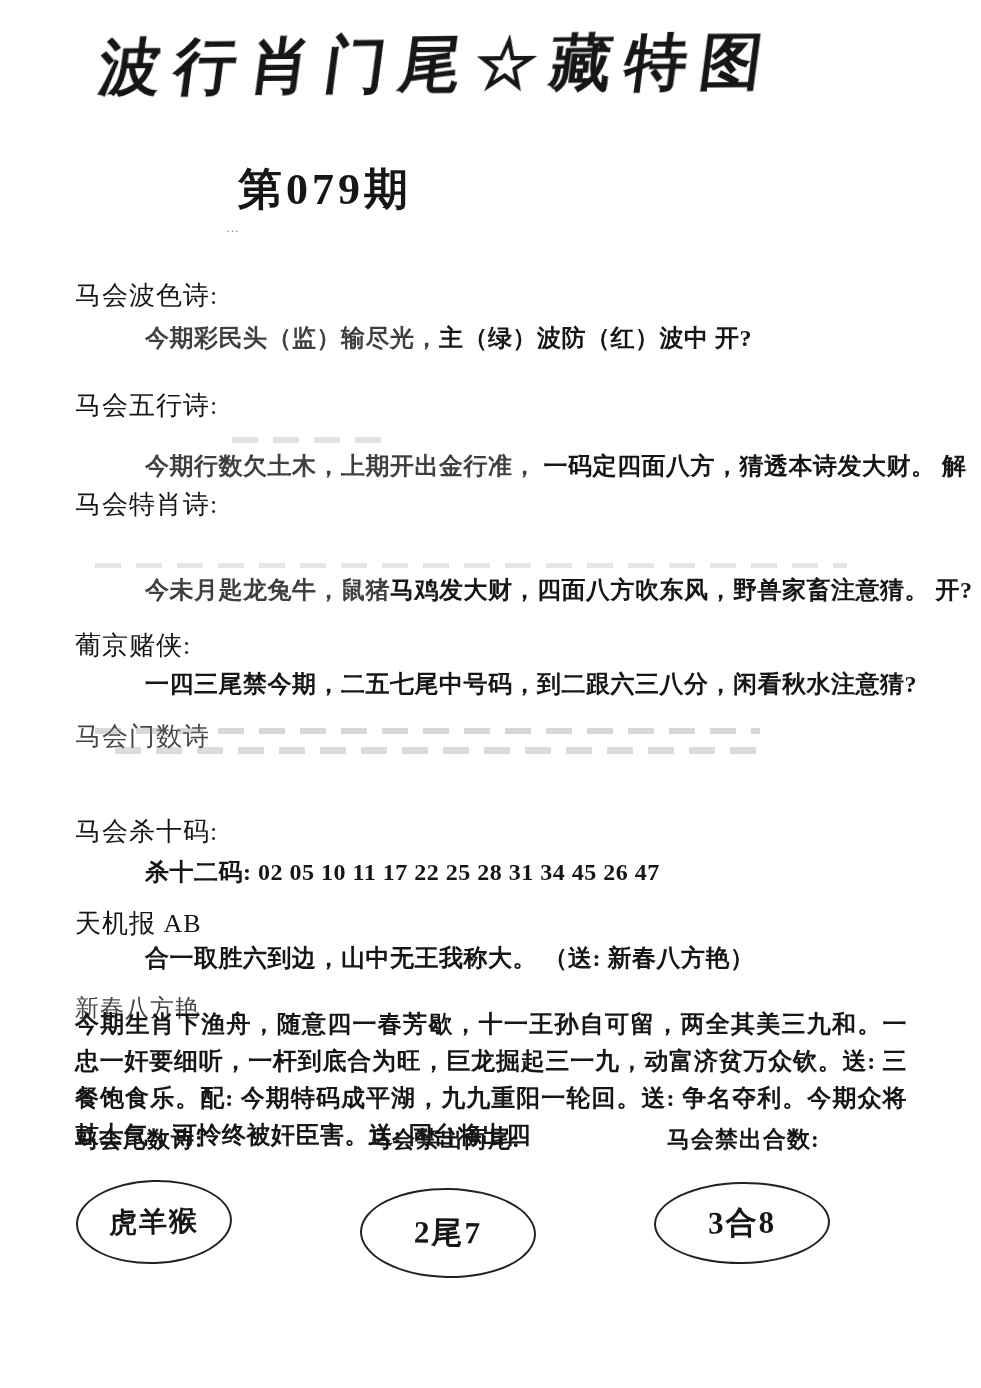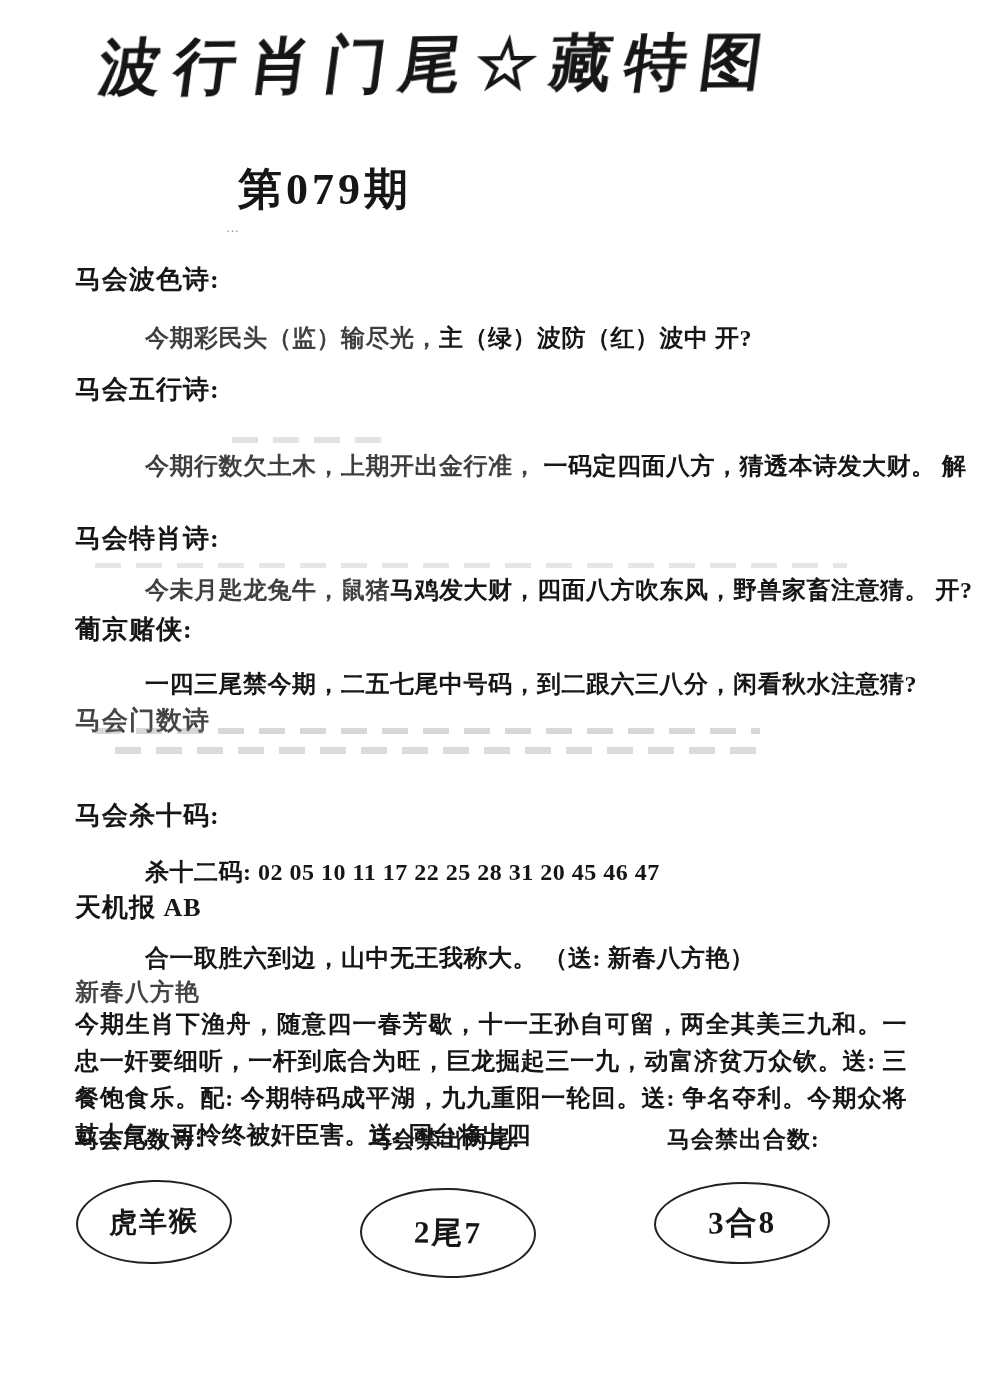--- a/index.html
+++ b/index.html
@@ -12,21 +12,21 @@
   
   .title{
     top:22px;left:100px;font-size:62px;font-weight:900;
     letter-spacing:13px;transform:skewX(-8deg) rotate(-0.5deg);
     filter:blur(.3px);
   }
   .issue{top:112px;left:238px;font-size:44px;font-weight:900;letter-spacing:4px;margin-top:48px;}
   .dots{top:220px;left:226px;font-size:13px;color:#8a8a8a;letter-spacing:2px;}
   .source{top:208px;left:276px;font-size:29px;font-weight:700;letter-spacing:1px;}
   
-  .h{left:75px;font-size:26px;font-weight:700;letter-spacing:1px;}
+  .h{left:75px;font-size:26px;font-weight:400;letter-spacing:1px;margin-top:16px;}
   .line{left:145px;font-size:24px;font-weight:700;letter-spacing:.5px;}
   .deg{opacity:.82;filter:blur(.4px);}
   .degall{opacity:.8;filter:blur(.45px);}
   
   .pjpara{
     position:absolute;top:1006px;left:75px;width:832px;
     font-size:24px;font-weight:700;line-height:37px;
     text-align:justify;letter-spacing:.5px;white-space:normal;
   }
   
@@ -59,32 +59,32 @@
   <div class="abs title">波行肖门尾☆藏特图</div>
   <div class="abs issue">第079期</div>
   <div class="abs dots">…</div>
 
   <div class="abs h" style="top:262px">马会波色诗:</div>
   <div class="abs line" style="top:322px"><span class="deg">今期彩民头（监）输尽光，</span><span>主（绿）波防（红）波中 开?</span></div>
 
   <div class="abs h" style="top:372px">马会五行诗:</div>
   <div class="abs line" style="top:450px"><span class="deg">今期行数欠土木，上期开出金行准，</span><span> 一码定四面八方，猜透本诗发大财。 解（?）</span></div>
 
-  <div class="abs h" style="top:521px">马会特肖诗:</div>
+  <div class="abs h" style="top:471px">马会特肖诗:</div>
   <div class="abs line" style="top:574px"><span class="deg">今未月匙龙兔牛，鼠猪</span><span>马鸡发大财，四面八方吹东风，野兽家畜注意猜。 开?</span></div>
 
   <div class="abs h" style="top:612px">葡京赌侠:</div>
   <div class="abs line" style="top:668px"><span class="deg"></span><span>一四三尾禁今期，二五七尾中号码，到二跟六三八分，闲看秋水注意猜?</span></div>
 
   <div class="abs h degall" style="top:703px">马会门数诗</div>
   <div class="art art-c"></div>
   <div class="art art-d"></div>
 
   <div class="abs h" style="top:798px">马会杀十码:</div>
-  <div class="abs line" style="top:856px"><span class="deg"></span><span>杀十二码: 02 05 10 11 17 22 25 28 31 20 45 46 47</span></div>
+  <div class="abs line" style="top:856px"><span class="deg"></span><span>杀十二码: 02 05 10 11 17 22 25 28 31 34 45 26 47</span></div>
 
   <div class="abs h" style="top:890px">天机报 AB</div>
   <div class="abs line" style="top:942px"><span class="deg"></span><span>合一取胜六到边，山中无王我称大。 （送: 新春八方艳）</span></div>
 
   <div class="abs h degall" style="top:976px;font-size:24px">新春八方艳</div>
   <div class="pjpara">今期生肖下渔舟，随意四一春芳歇，十一王孙自可留，两全其美三九和。一忠一奸要细听，一杆到底合为旺，巨龙掘起三一九，动富济贫万众钦。送: 三餐饱食乐。配: 今期特码成平湖，九九重阳一轮回。送: 争名夺利。今期众将鼓士气，可怜终被奸臣害。送: 同台将出四</div>
 
   <div class="art art-a"></div>
   <div class="art art-b"></div>
 

